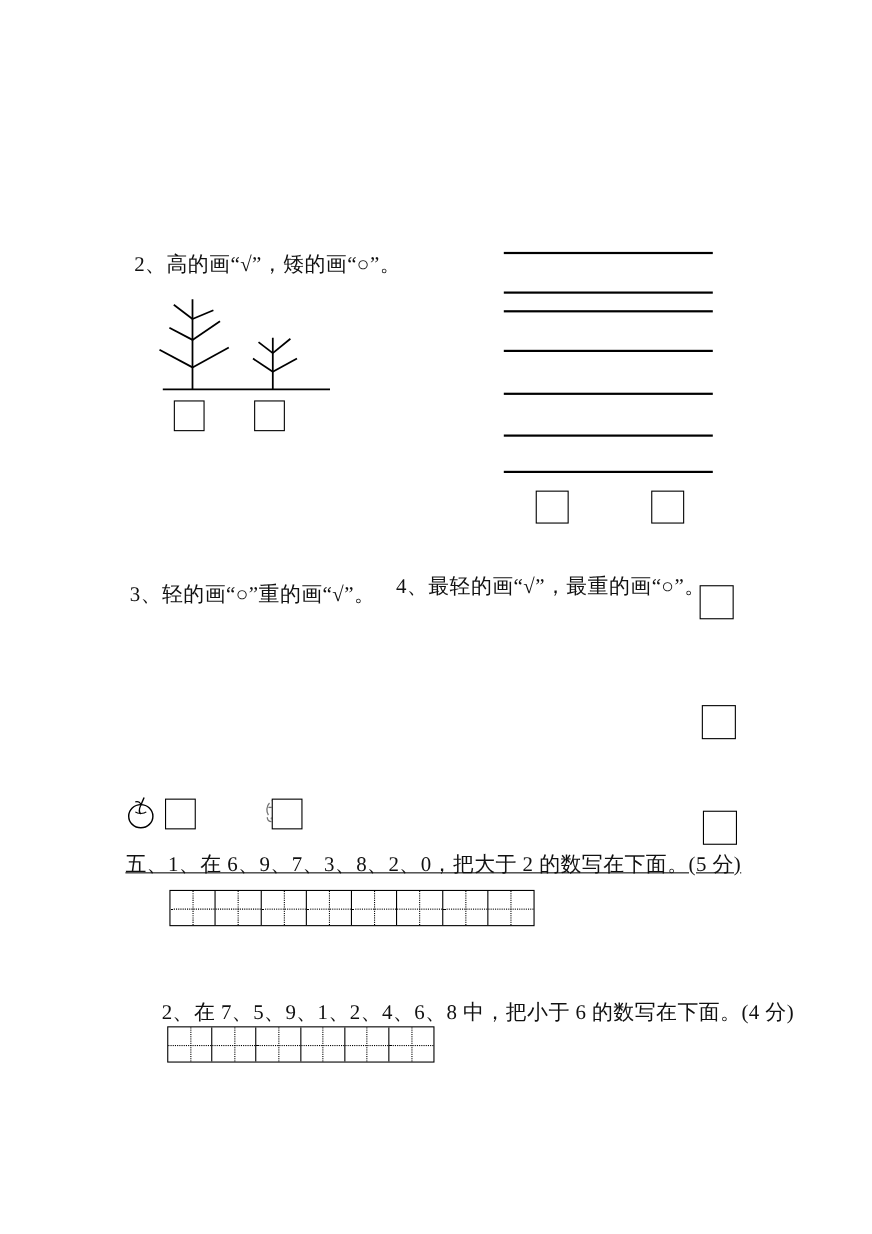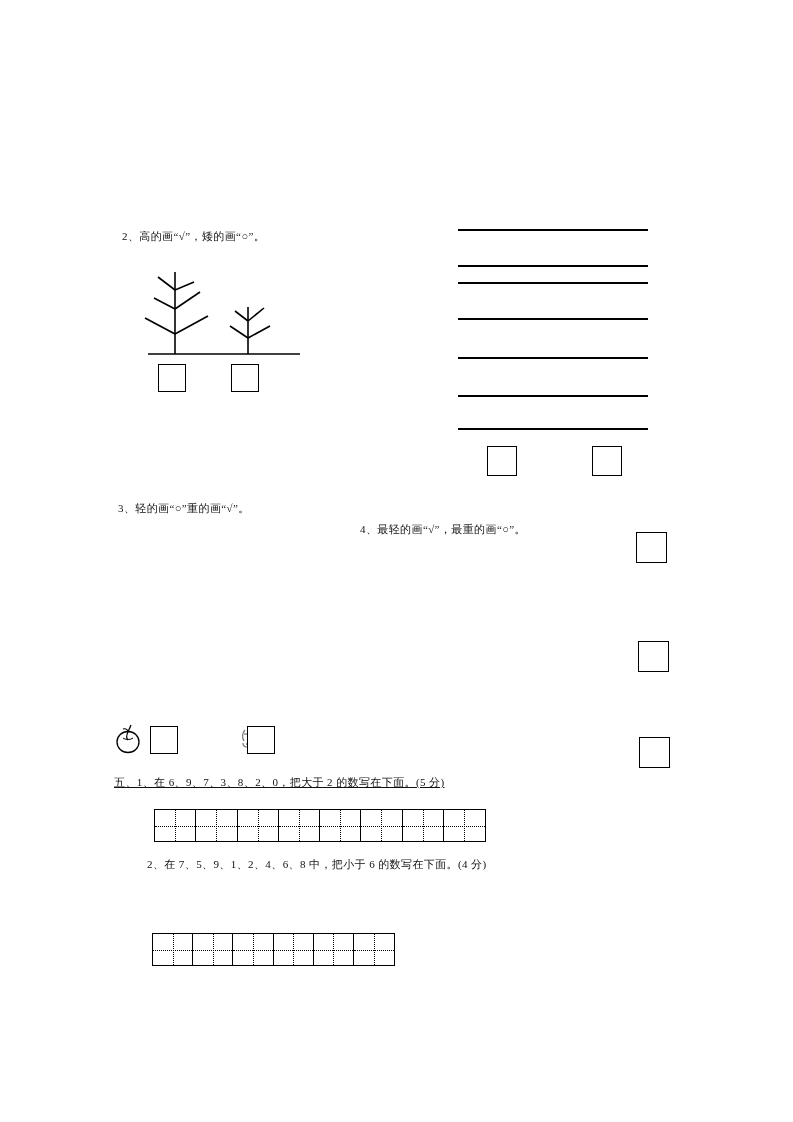--- a/index.html
+++ b/index.html
@@ -16,21 +16,21 @@
     overflow: hidden;
   }
   .page {
     position: absolute;
     left: 0; top: 0;
     width: 793px;
     height: 1122px;
   }
   .q-text {
     position: absolute;
-    font-size: 11px;
+    font-size: 19px;
     line-height: 1.2;
     white-space: nowrap;
     color: #111;
     letter-spacing: 0.4px;
   }
   
   .ans-box {
     position: absolute;
     border: 1.6px solid #000;
     background: #fff;
@@ -121,21 +121,21 @@
   <div class="hline" style="left:458px; top:265px; width:190px;"></div>
   <div class="hline" style="left:458px; top:282px; width:190px;"></div>
   <div class="hline" style="left:458px; top:318px; width:190px;"></div>
   <div class="hline" style="left:458px; top:357px; width:190px;"></div>
   <div class="hline" style="left:458px; top:395px; width:190px;"></div>
   <div class="hline" style="left:458px; top:428px; width:190px;"></div>
 
   <div class="ans-box" style="left:487px; top:446px; width:30px; height:30px;"></div>
   <div class="ans-box" style="left:592px; top:446px; width:30px; height:30px;"></div>
 
-  <div class="q-text" style="left:118px; top:502px;font-family:Liberation Serif, serif;">3、轻的画“○”重的画“√”。</div>
+  <div class="q-text" style="left:118px; top:530px;font-family:Liberation Serif, serif;">3、轻的画“○”重的画“√”。</div>
   <div class="q-text" style="left:360px; top:523px;">4、最轻的画“√”，最重的画“○”。</div>
 
   <div class="ans-box" style="left:636px; top:532px; width:31px; height:31px;"></div>
   <div class="ans-box" style="left:638px; top:641px; width:31px; height:31px;"></div>
   <div class="ans-box" style="left:639px; top:737px; width:31px; height:31px;"></div>
 
   <div class="fig" style="left:112px; top:722px; width:40px; height:34px;">
     <svg width="40" height="34" viewBox="0 0 40 34">
       <ellipse cx="16" cy="20" rx="11" ry="10.5" fill="none" stroke="#000" stroke-width="1.3"></ellipse>
       <path d="M16 10 C 14 14, 14 16, 16 18" fill="none" stroke="#000" stroke-width="1.2"></path>
@@ -163,21 +163,21 @@
       <div class="cell" style="width: 41.5px;"></div>
       <div class="cell" style="width: 41.5px;"></div>
       <div class="cell" style="width: 41.5px;"></div>
       <div class="cell" style="width: 41.5px;"></div>
       <div class="cell" style="width: 41.5px;"></div>
       <div class="cell" style="width: 41.5px;"></div>
       <div class="cell" style="width: 41.5px;"></div>
       <div class="cell" style="width: 41.5px;"></div>
     </div>
 
-  <div class="q-text" style="left:147px; top:858px;">2、在 7、5、9、1、2、4、6、8 中，把小于 6 的数写在下面。(4 分)</div>
+  <div class="q-text" style="left:147px; top:910px;">2、在 7、5、9、1、2、4、6、8 中，把小于 6 的数写在下面。(4 分)</div>
 
   <div class="grid" id="grid-2" style="left: 152px; top: 933px; height: 33px; width: 243px;">
       <div class="cell" style="width: 40.5px;"></div>
       <div class="cell" style="width: 40.5px;"></div>
       <div class="cell" style="width: 40.5px;"></div>
       <div class="cell" style="width: 40.5px;"></div>
       <div class="cell" style="width: 40.5px;"></div>
       <div class="cell" style="width: 40.5px;"></div>
     </div>
 

